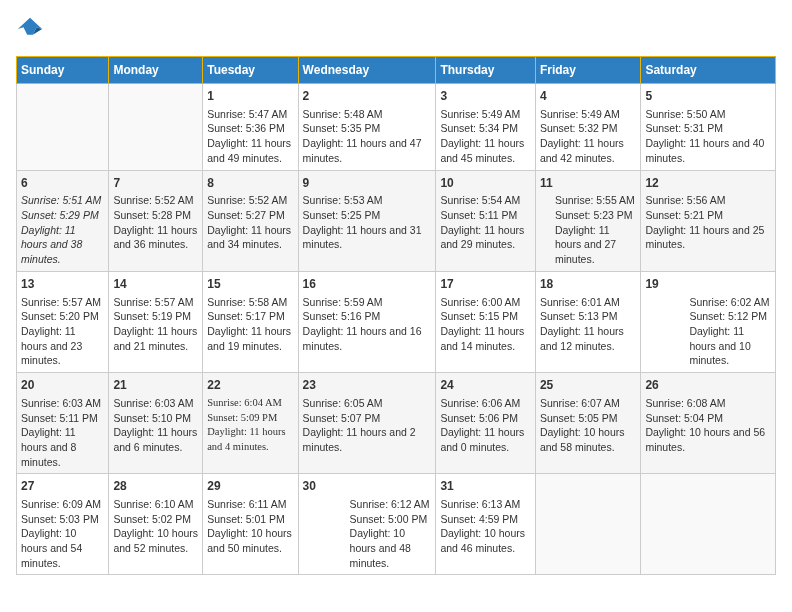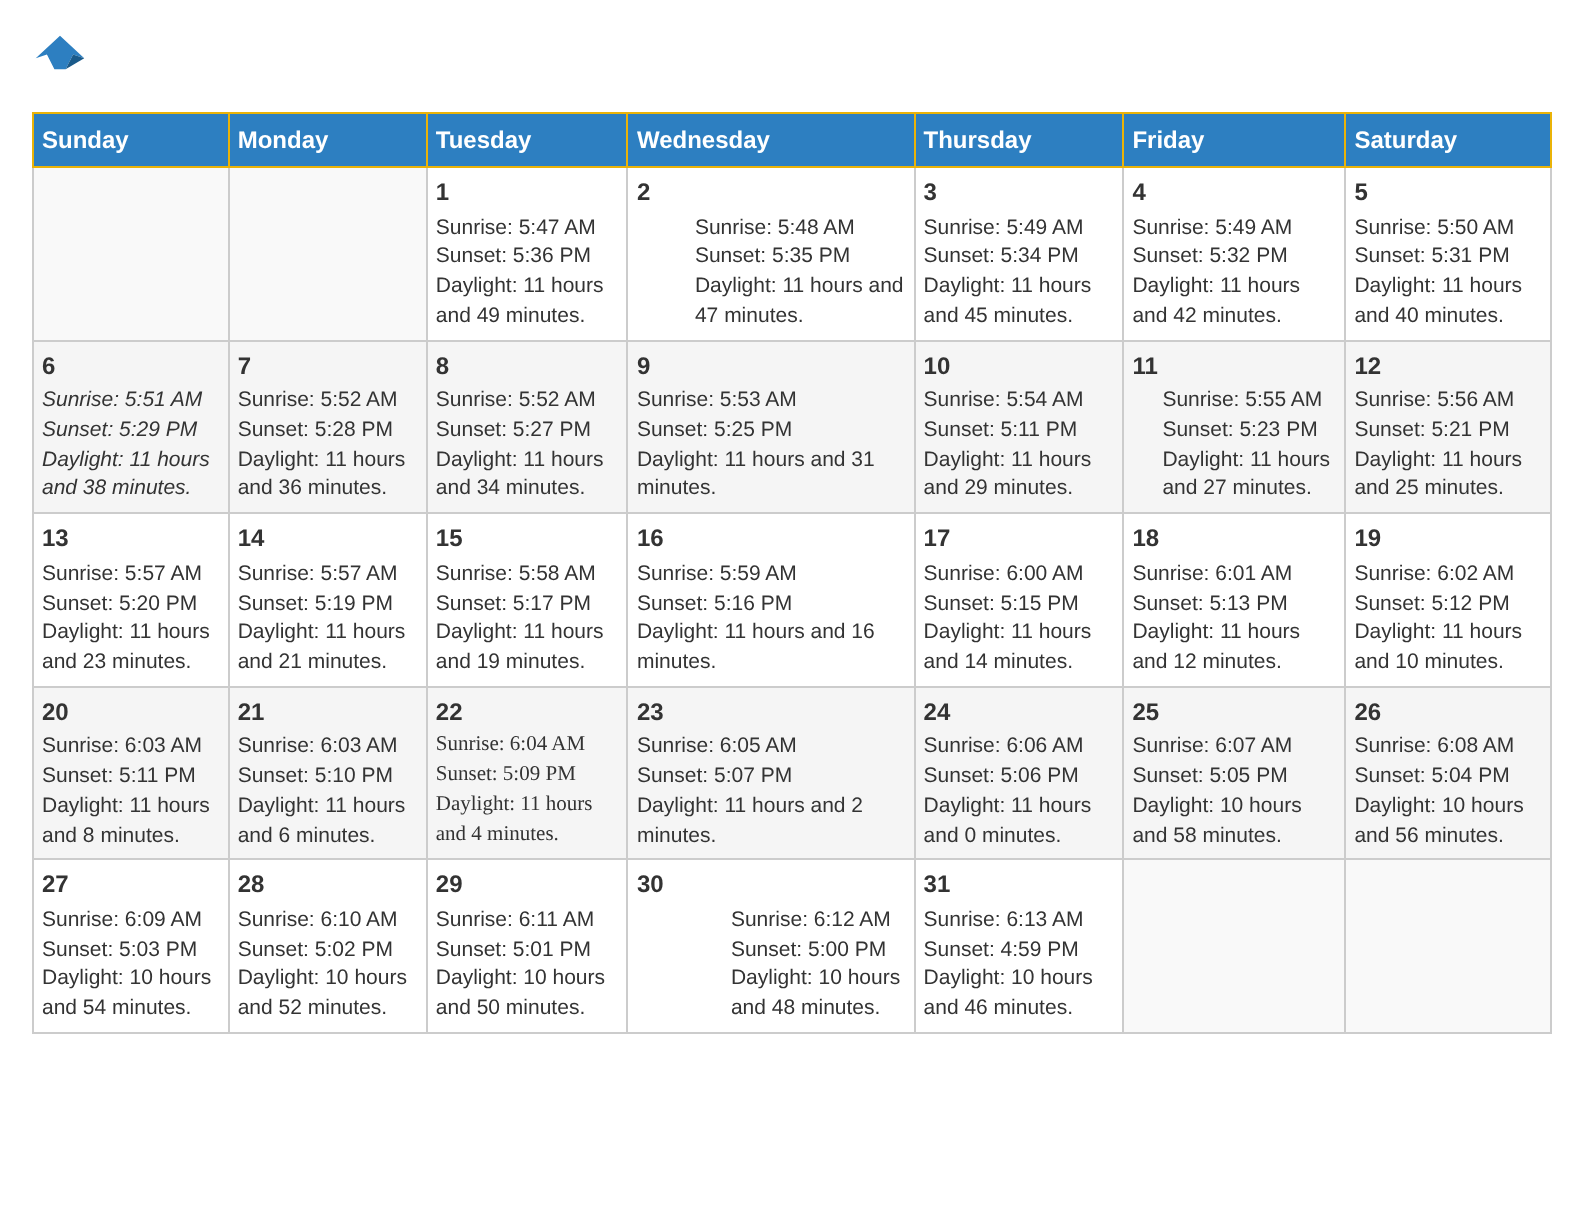--- a/index.html
+++ b/index.html
@@ -122,21 +122,21 @@
         <td class="empty"></td>
         <td class="empty"></td>
         <td>
           <span class="day-num">1</span>
           <div style="white-space: pre-line;">Sunrise: 5:47 AM
 Sunset: 5:36 PM
 Daylight: 11 hours and 49 minutes.</div>
         </td>
         <td>
           <span class="day-num">2</span>
-          <div style="white-space: pre-line; margin-left: 29px;">Sunrise: 5:48 AM
+          <div style="white-space: pre-line;">Sunrise: 5:48 AM
 Sunset: 5:35 PM
 Daylight: 11 hours and 47 minutes.</div>
         </td>
         <td>
           <span class="day-num">3</span>
           <div style="white-space: pre-line;">Sunrise: 5:49 AM
 Sunset: 5:34 PM
 Daylight: 11 hours and 45 minutes.</div>
         </td>
         <td>
@@ -228,21 +228,21 @@
 Daylight: 11 hours and 14 minutes.</div>
         </td>
         <td>
           <span class="day-num">18</span>
           <div style="white-space: pre-line;">Sunrise: 6:01 AM
 Sunset: 5:13 PM
 Daylight: 11 hours and 12 minutes.</div>
         </td>
         <td>
           <span class="day-num">19</span>
-          <div style="white-space: pre-line;">Sunrise: 6:02 AM
+          <div style="white-space: pre-line; margin-left: 44px;">Sunrise: 6:02 AM
 Sunset: 5:12 PM
 Daylight: 11 hours and 10 minutes.</div>
         </td>
       </tr>
       <tr>
         <td>
           <span class="day-num">20</span>
           <div style="white-space: pre-line;">Sunrise: 6:03 AM
 Sunset: 5:11 PM
 Daylight: 11 hours and 8 minutes.</div>

